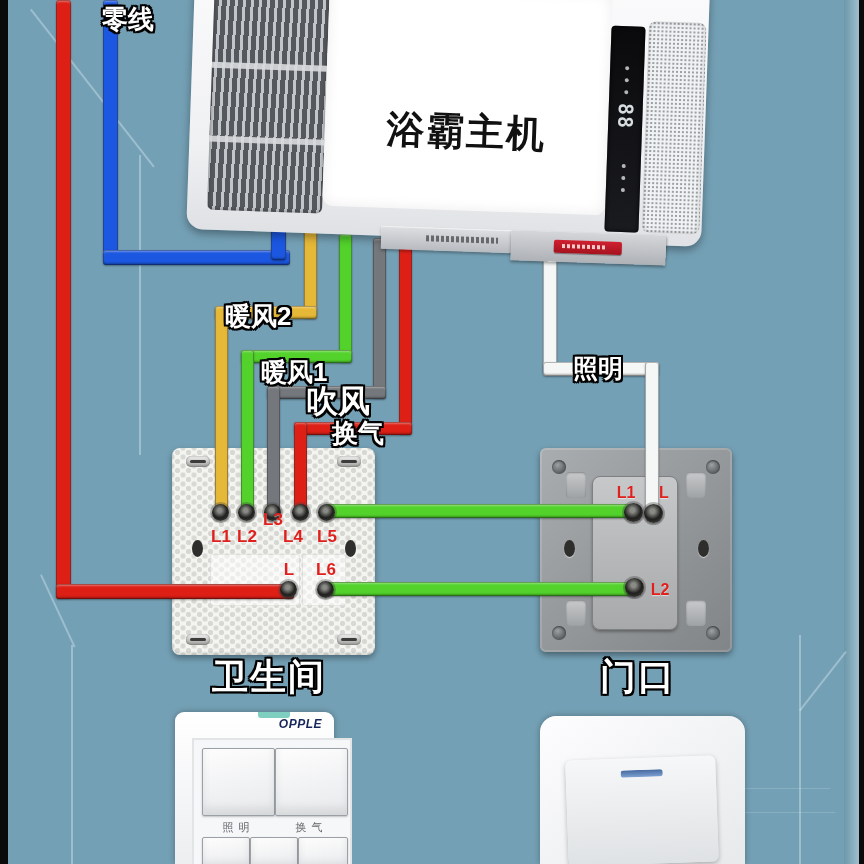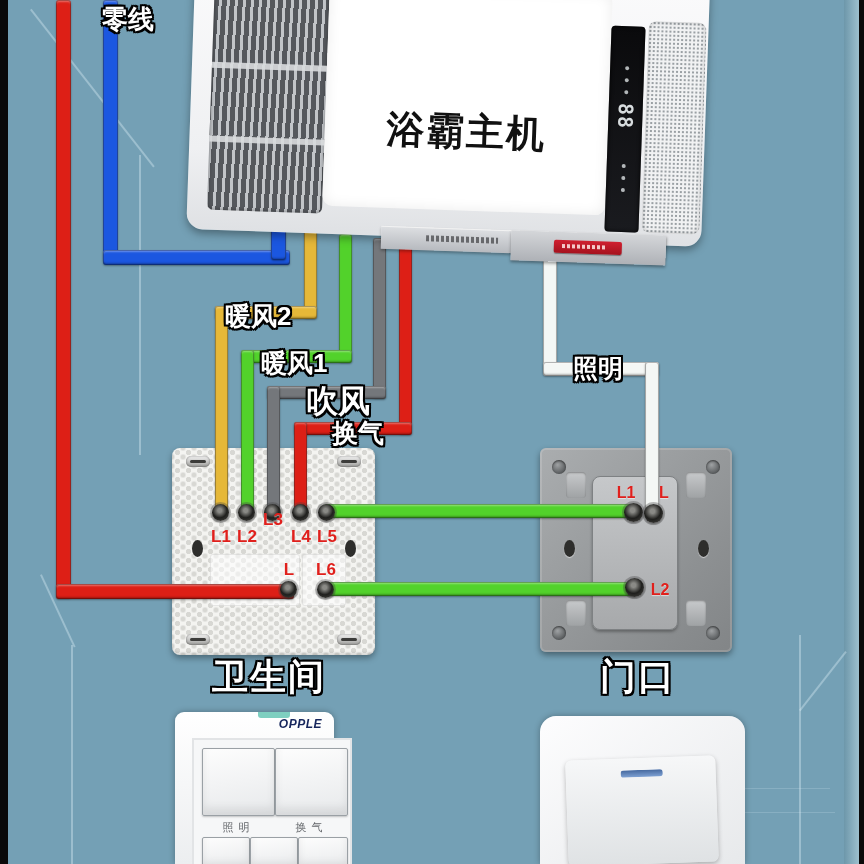--- a/index.html
+++ b/index.html
@@ -196,21 +196,21 @@
   <div class="term" style="left:212px;top:504px;"></div>
   <div class="term" style="left:238px;top:504px;"></div>
   <div class="term" style="left:264px;top:504px;"></div>
   <div class="term" style="left:292px;top:504px;"></div>
   <div class="term" style="left:318px;top:504px;"></div>
   <div class="term" style="left:280px;top:581px;"></div>
   <div class="term" style="left:317px;top:581px;"></div>
   <div class="tlabel" style="left:207px;top:527px;">L1</div>
   <div class="tlabel" style="left:233px;top:527px;">L2</div>
   <div class="tlabel" style="left:259px;top:510px;">L3</div>
-  <div class="tlabel" style="left:287px;top:527px;">L4</div>
+  <div class="tlabel" style="left:279px;top:527px;">L4</div>
   <div class="tlabel" style="left:313px;top:527px;">L5</div>
   <div class="tlabel" style="left:275px;top:560px;">L</div>
   <div class="tlabel" style="left:312px;top:560px;">L6</div>
 
   <div id="door-sw">
     <div class="d-screw" style="left:12px;top:12px;"></div>
     <div class="d-screw" style="left:166px;top:12px;"></div>
     <div class="d-screw" style="left:12px;top:178px;"></div>
     <div class="d-screw" style="left:166px;top:178px;"></div>
     <div class="d-slot" style="left:26px;top:24px;"></div>
@@ -223,21 +223,21 @@
   </div>
   <div class="term" style="left:624px;top:503px;width:19px;height:19px;"></div>
   <div class="term" style="left:644px;top:504px;width:19px;height:19px;"></div>
   <div class="term" style="left:625px;top:578px;width:19px;height:19px;"></div>
   <div class="tlabel" style="left:612px;top:484px;font-size:16px;">L1</div>
   <div class="tlabel" style="left:650px;top:484px;font-size:16px;">L</div>
   <div class="tlabel" style="left:646px;top:581px;font-size:16px;">L2</div>
 
   <div class="olabel" style="left:102px;top:2px;font-size:26px;">零线</div>
   <div class="olabel" style="left:225px;top:299px;font-size:26px;">暖风2</div>
-  <div class="olabel" style="left:261px;top:346px;font-size:26px;">暖风1</div>
+  <div class="olabel" style="left:261px;top:355px;font-size:26px;">暖风1</div>
   <div class="olabel" style="left:306px;top:380px;font-size:32px;">吹风</div>
   <div class="olabel" style="left:332px;top:416px;font-size:26px;">换气</div>
   <div class="olabel" style="left:573px;top:352px;font-size:25px;">照明</div>
   <div class="olabel caption" style="left:600px;top:653px;">门口</div>
   <div class="olabel caption" style="left:212px;top:653px;">卫生间</div>
 
   <div id="opple">
     <div id="opple-teal" style="background-color: rgb(126, 207, 192);"></div>
     <div id="opple-brand">OPPLE</div>
     <div id="opple-frame">

